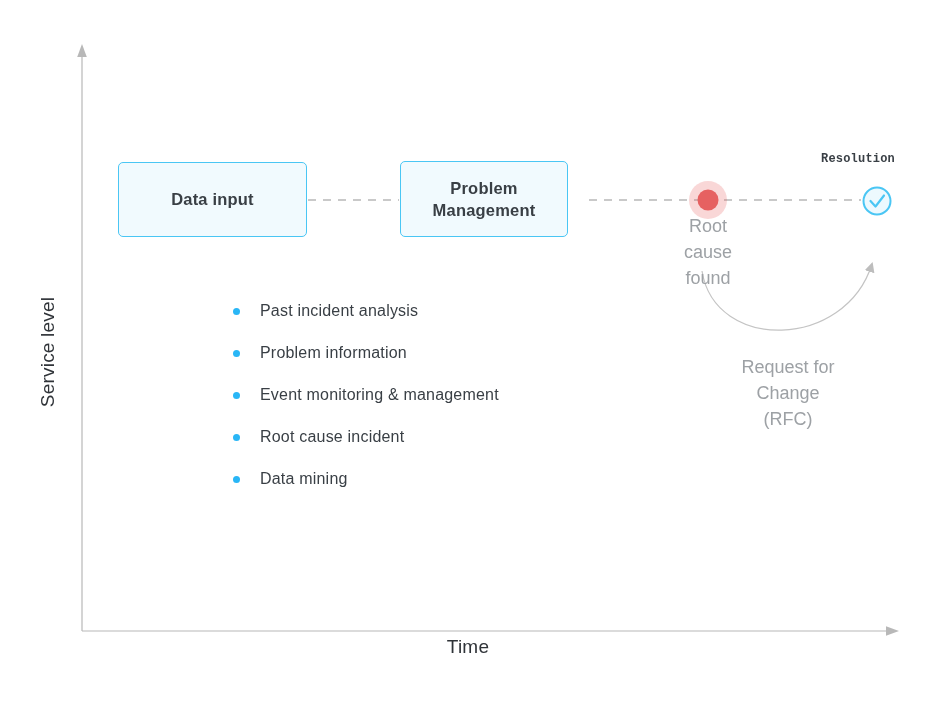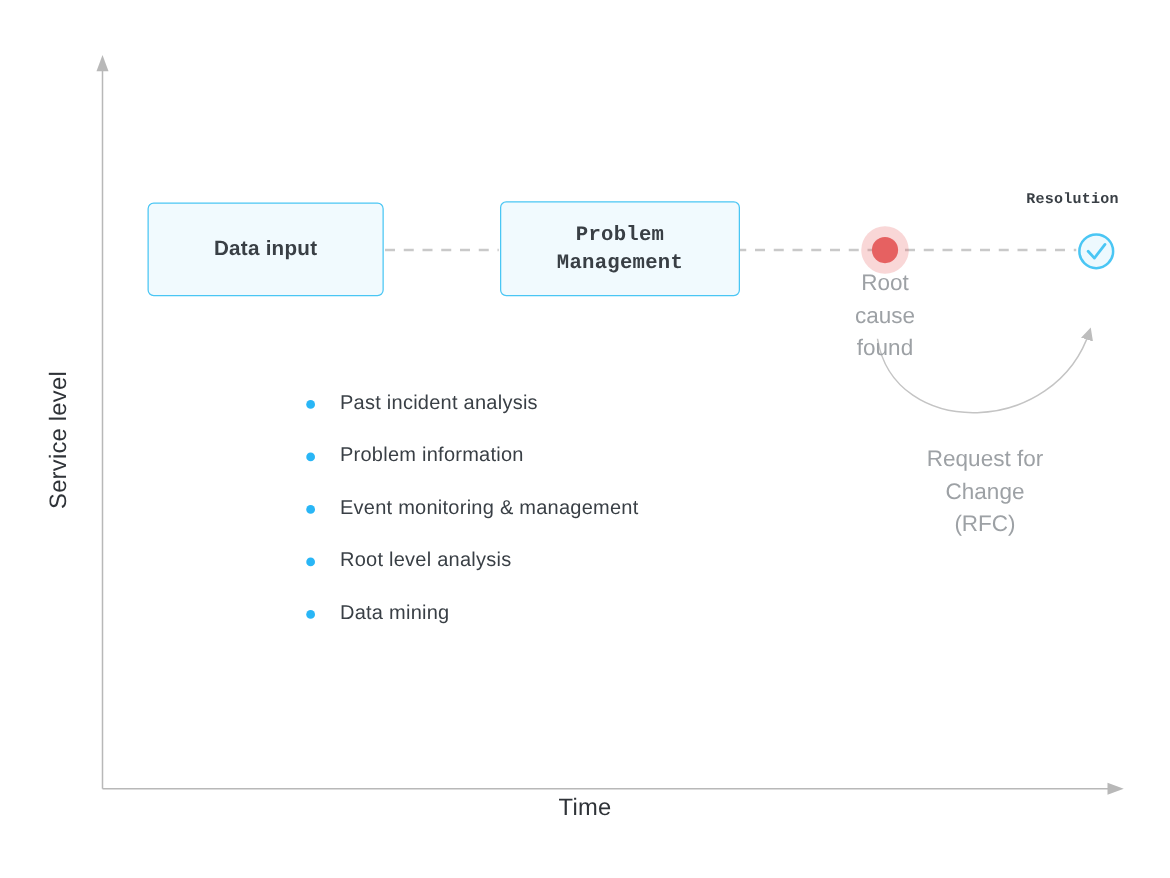--- a/index.html
+++ b/index.html
@@ -50,21 +50,21 @@
     text-align:center;
   }
   .node-box .node-label{
     color:var(--dark);
     font-size:16.5px;
     font-weight:600;
     line-height:1.35;
     letter-spacing:0.2px;
   }
   .box-data-input{left:118px;top:162px;width:189px;height:75px;}
-  .box-problem-mgmt{left:400px;top:161px;width:192px;height:76px;font-family:Liberation Mono, monospace;}
+  .box-problem-mgmt{left:400px;top:161px;width:168px;height:76px;}
   .box-problem-mgmt .node-label{max-width:120px;}
 
   .resolution-label{
     left:858px;top:159px;
     transform:translate(-50%,-50%);
     color:var(--dark);
     font-size:12px;font-weight:600;
     letter-spacing:0.2px;white-space:nowrap;font-family:Liberation Mono, monospace;
   }
   .muted-label{
@@ -79,21 +79,21 @@
     width:84px;
   }
   .rfc-label{
     left:788px;top:354px;
     transform:translateX(-50%);
     width:104px;
   }
 
   .activity-list{
     left:233px;top:290px;
-    margin:12px;padding:0;list-style:none;
+    margin:0;padding:0;list-style:none;
   }
   .activity-item{
     display:flex;align-items:center;
     height:42px;
   }
   .activity-bullet{
     width:7px;height:7px;border-radius:50%;
     background:var(--bullet);
     margin-right:20px;
     flex:0 0 auto;
@@ -160,21 +160,21 @@
     <li class="activity-item">
       <span class="activity-bullet"></span>
       <span class="activity-text">Problem information</span>
     </li>
     <li class="activity-item">
       <span class="activity-bullet"></span>
       <span class="activity-text">Event monitoring &amp; management</span>
     </li>
     <li class="activity-item">
       <span class="activity-bullet"></span>
-      <span class="activity-text">Root level analysis</span>
+      <span class="activity-text">Root cause incident</span>
     </li>
     <li class="activity-item">
       <span class="activity-bullet"></span>
       <span class="activity-text">Data mining</span>
     </li>
   </ul>
 
 </div>
 
 </body></html>

